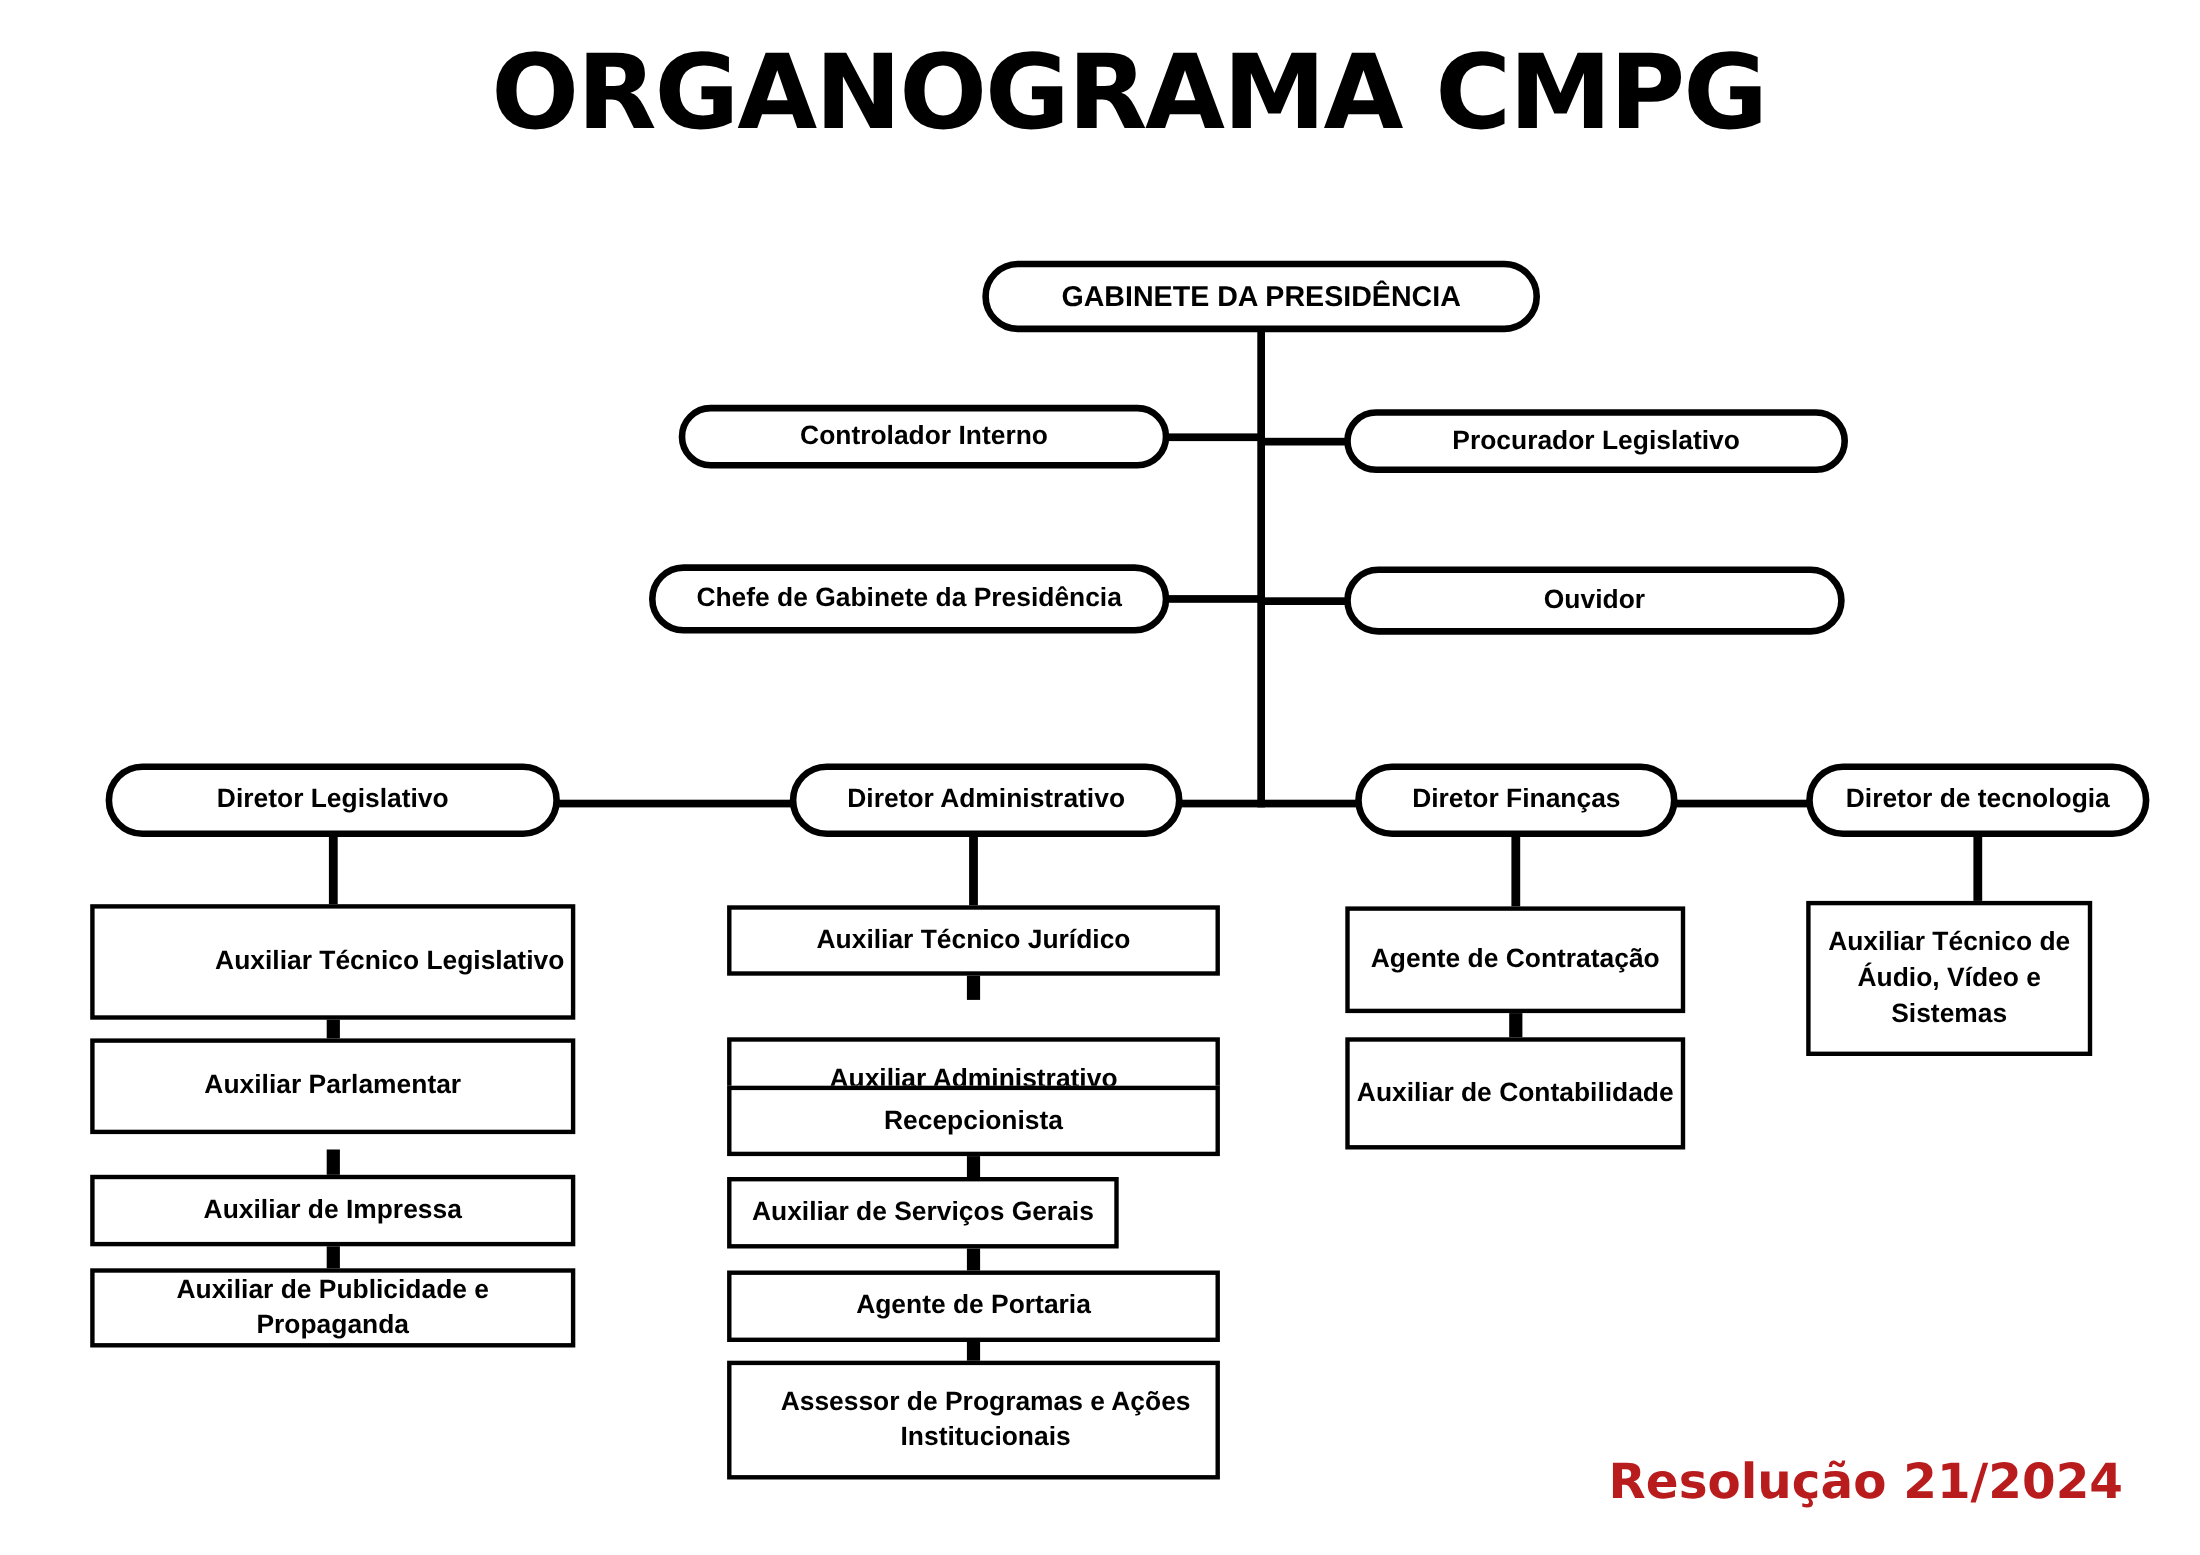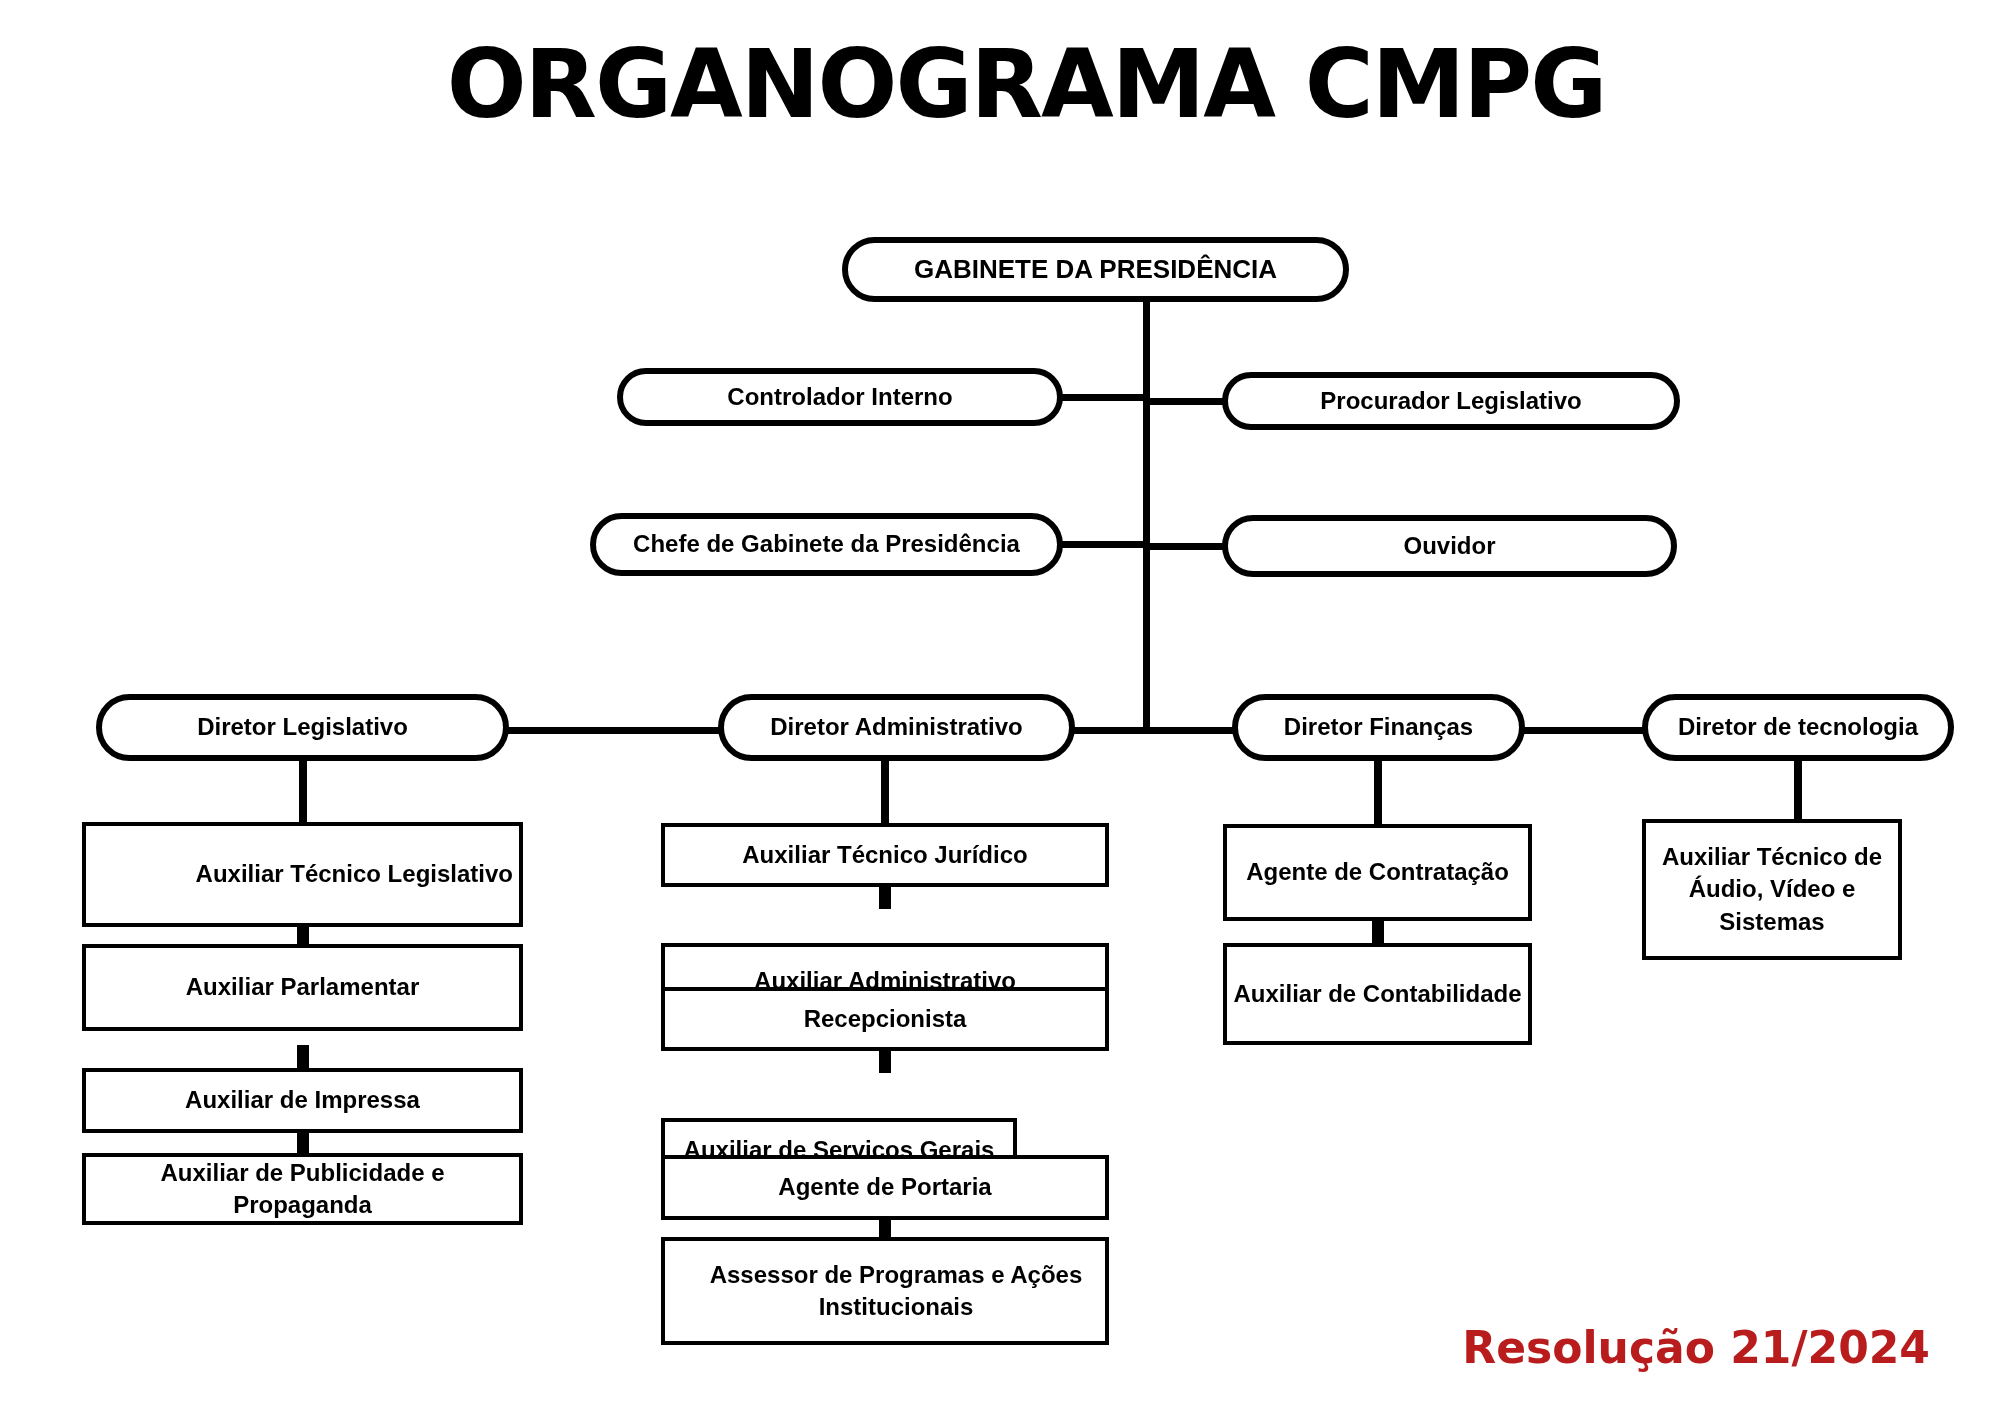--- a/index.html
+++ b/index.html
@@ -79,21 +79,21 @@
   <div class="line" style="left:297px; top:1129px; width:12px; height:27px;"></div>
 
   <div class="line" style="left:879px; top:883px; width:12px; height:26px;"></div>
   <div class="line" style="left:879px; top:966px; width:12px; height:24px;"></div>
   <div class="line" style="left:879px; top:1047px; width:12px; height:26px;"></div>
   <div class="line" style="left:879px; top:1131px; width:12px; height:27px;"></div>
   <div class="line" style="left:879px; top:1216px; width:12px; height:24px;"></div>
 
   <div class="line" style="left:1372px; top:917px; width:12px; height:29px;"></div>
 
-  <div class="node pill root-pill" style="left:842px; top:237px; width:507px; height:65px;">
+  <div class="node pill root-pill" style="left:893px; top:237px; width:507px; height:65px;">
     <span>GABINETE DA PRESIDÊNCIA</span>
   </div>
 
   <div class="node pill" style="left:617px; top:368px; width:446px; height:58px;">
     <span>Controlador Interno</span>
   </div>
   <div class="node pill" style="left:1222px; top:372px; width:458px; height:58px;">
     <span>Procurador Legislativo</span>
   </div>
   <div class="node pill" style="left:590px; top:513px; width:473px; height:63px;">
@@ -131,21 +131,21 @@
 
   <div class="node rect" style="left:661px; top:823px; width:448px; height:64px;">
     <span>Auxiliar Técnico Jurídico</span>
   </div>
   <div class="node rect" style="left:661px; top:906px; width:448px; height:76px;margin-top:37px;">
     <span>Auxiliar Administrativo</span>
   </div>
   <div class="node rect" style="left:661px; top:987px; width:448px; height:64px;">
     <span>Recepcionista</span>
   </div>
-  <div class="node rect" style="left:661px; top:1118px; width:356px; height:65px;">
+  <div class="node rect" style="left:661px; top:1070px; width:356px; height:65px;">
     <span>Auxiliar de Serviços Gerais</span>
   </div>
   <div class="node rect" style="left:661px; top:1155px; width:448px; height:65px;">
     <span>Agente de Portaria</span>
   </div>
   <div class="node rect" style="left:661px; top:1237px; width:448px; height:108px;padding-left:28px;">
     <span>Assessor de Programas e Ações Institucionais</span>
   </div>
 
   <div class="node rect" style="left:1223px; top:824px; width:309px; height:97px;">

